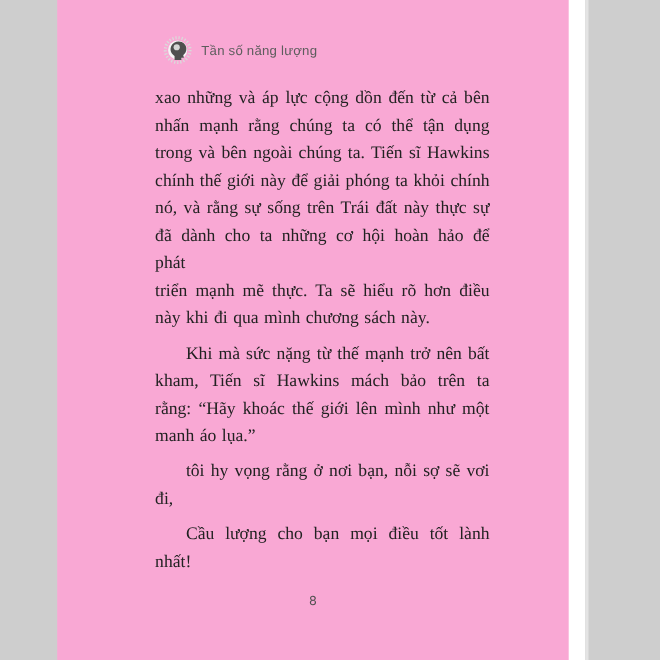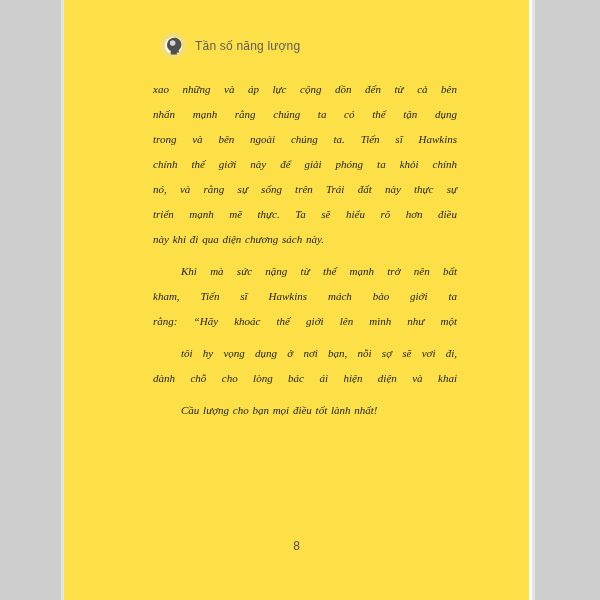--- a/index.html
+++ b/index.html
@@ -5,29 +5,29 @@
   * { margin: 0; padding: 0; box-sizing: border-box; }
   html, body { width: 600px; height: 600px; overflow: hidden; }
   body { font-family: "Liberation Serif", "DejaVu Serif", serif; background: #ffffff; position: relative; }
 
   .stage { position: absolute; inset: 0; width: 600px; height: 600px; background: #ffffff; }
 
   .side-strip { position: absolute; top: 0; bottom: 0; background: #cecece; }
   .side-strip.left  { left: 0; width: 64px; border-right: 3px solid #e4e4e4; }
   .side-strip.right { left: 532px; right: 0; border-left: 3px solid #e4e4e4; }
 
-  .book-page { position: absolute; left: 64px; top: 0; width: 465px; height: 600px; background: #fde047; }
+  .book-page { position: absolute; left: 52px; top: 0; width: 465px; height: 600px; background: #f9a8d4; }
 
   
   .page-header { position: absolute; left: 96px; top: 32px; display: flex; align-items: center; gap: 8px; }
   .logo { width: 27px; height: 27px; display: block; }
   .header-title { font-family: "Liberation Sans", "DejaVu Sans", sans-serif; font-size: 12px; color: #5d5d5d; letter-spacing: 0.2px; }
 
   
-  .text-block { position: absolute; left: 89px; top: 77px; width: 304px; color: #222222; font-size: 11px; font-style: italic; }
+  .text-block { position: absolute; left: 89px; top: 77px; width: 304px; color: #222222; font-size: 16px; }
   .para { margin-bottom: 7px; }
   .para .line { line-height: 25px; text-align: justify; text-align-last: justify; word-spacing: 1px; white-space: normal; }
   .para .line.last { text-align-last: left; }
   .para.indent .line:first-child { text-indent: 28px; }
 
   
   .page-number { position: absolute; left: 0; width: 465px; top: 539px; text-align: center; font-size: 12px; color: #4f4f4f; font-family: "Liberation Sans", "DejaVu Sans", sans-serif; }
 </style>
 </head>
 <body>
@@ -49,31 +49,32 @@
       <span class="header-title">Tần số năng lượng</span>
     </div>
 
     <div class="text-block">
         <div class="para">
           <div class="line">xao những và áp lực cộng dồn đến từ cả bên</div>
           <div class="line">nhấn mạnh rằng chúng ta có thể tận dụng</div>
           <div class="line">trong và bên ngoài chúng ta. Tiến sĩ Hawkins</div>
           <div class="line">chính thế giới này để giải phóng ta khỏi chính</div>
           <div class="line">nó, và rằng sự sống trên Trái đất này thực sự</div>
+          <div class="line">đã dành cho ta những cơ hội hoàn hảo để phát</div>
           <div class="line">triển mạnh mẽ thực. Ta sẽ hiểu rõ hơn điều</div>
-          <div class="line last">này khi đi qua diện chương sách này.</div>
+          <div class="line last">này khi đi qua mình chương sách này.</div>
         </div>
         <div class="para indent">
           <div class="line">Khi mà sức nặng từ thế mạnh trở nên bất</div>
-          <div class="line">kham, Tiến sĩ Hawkins mách bảo giới ta</div>
+          <div class="line">kham, Tiến sĩ Hawkins mách bảo trên ta</div>
           <div class="line">rằng: “Hãy khoác thế giới lên mình như một</div>
+          <div class="line last">manh áo lụa.”</div>
         </div>
         <div class="para indent">
-          <div class="line">tôi hy vọng dụng ở nơi bạn, nỗi sợ sẽ vơi đi,</div>
-          <div class="line">dành chỗ cho lòng bác ái hiện diện và khai</div>
+          <div class="line">tôi hy vọng rằng ở nơi bạn, nỗi sợ sẽ vơi đi,</div>
         </div>
         <div class="para indent">
           <div class="line last">Cầu lượng cho bạn mọi điều tốt lành nhất!</div>
         </div>
       </div>
 
     <div class="page-number">8</div>
 
   </div>
 </div>

